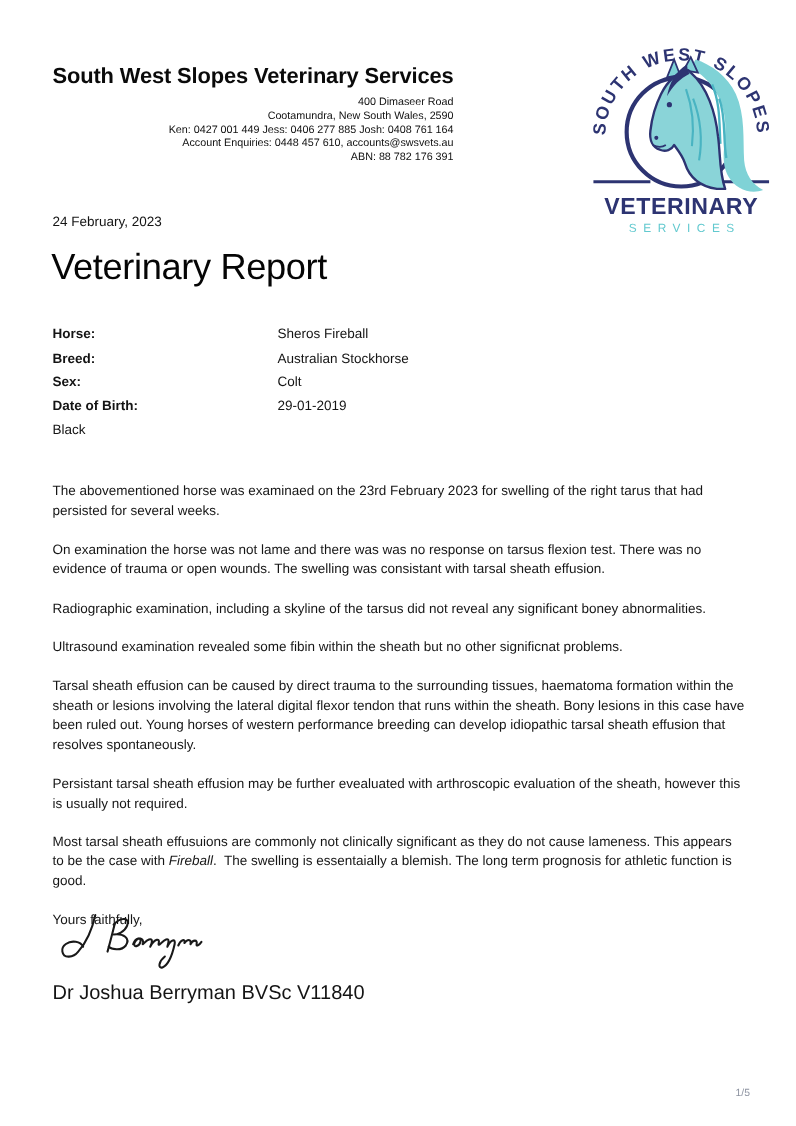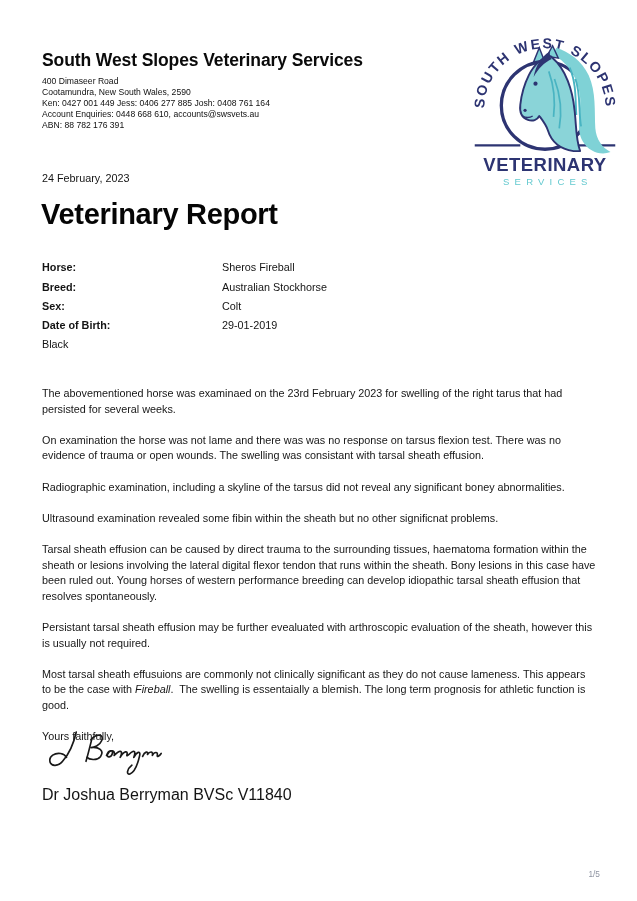--- a/index.html
+++ b/index.html
@@ -3,29 +3,29 @@
 <meta charset="utf-8">
 <style>
   html,body { margin:0; padding:0; background:#ffffff; }
   .page {
     position:relative; width:637px; height:901px; background:#ffffff;
     font-family:"Liberation Sans","DejaVu Sans",sans-serif; color:#141414;
     overflow:hidden;
   }
 
   
-  .practice { position:absolute; left:42px; top:50px; }
+  .practice { position:absolute; left:42px; top:50px;text-align:right; }
   .practice-name { margin:0 0 5px 0; font-size:17.5px; font-weight:700; color:#0a0a0a; letter-spacing:-0.1px; }
   .addr-line { font-size:8.6px; line-height:11px; color:#101010; }
 
   .logo { position:absolute; top:22px; right:16px; width:152px; height:170px; }
 
   
   .date { position:absolute; left:42px; top:172px; font-size:10.8px; }
-  .title { position:absolute; left:41px; top:198px; margin:0; font-size:29px; font-weight:700; color:#050505; letter-spacing:-0.3px; }
+  .title { position:absolute; left:41px; top:198px; margin:0; font-size:29px; font-weight:400; color:#050505; letter-spacing:-0.3px; }
 
   .details { position:absolute; left:42px; top:254px; font-size:10.8px; }
   .detail-row { display:flex; height:19.3px;align-items:flex-end; }
   .detail-label { width:180px; font-weight:700; }
 
   .content { position:absolute; left:42px; top:360px; width:554px; font-size:10.8px; line-height:15.6px; color:#161616;margin-top:26px; }
   .content p { margin:0 0 15.6px 0; }
   .prewrap { white-space:pre-wrap; }
   .content em { font-style:italic; }
 
@@ -37,21 +37,21 @@
 <body>
 
 <div class="page">
 
   <div class="practice">
     <h1 class="practice-name">South West Slopes Veterinary Services</h1>
     <div>
       <div class="addr-line">400 Dimaseer Road</div>
       <div class="addr-line">Cootamundra, New South Wales, 2590</div>
       <div class="addr-line">Ken: 0427 001 449 Jess: 0406 277 885 Josh: 0408 761 164</div>
-      <div class="addr-line">Account Enquiries: 0448 668 610, accounts@swsvets.au</div>
+      <div class="addr-line">Account Enquiries: 0448 457 610, accounts@swsvets.au</div>
       <div class="addr-line">ABN: 88 782 176 391</div>
     </div>
   </div>
 
   <div class="logo">
     <svg viewBox="0 0 160 178" width="152" height="169">
       <defs>
         <path id="lg-arc" d="M 17 103 A 64 64 0 1 1 143 103" fill="none"></path>
       </defs>
 

